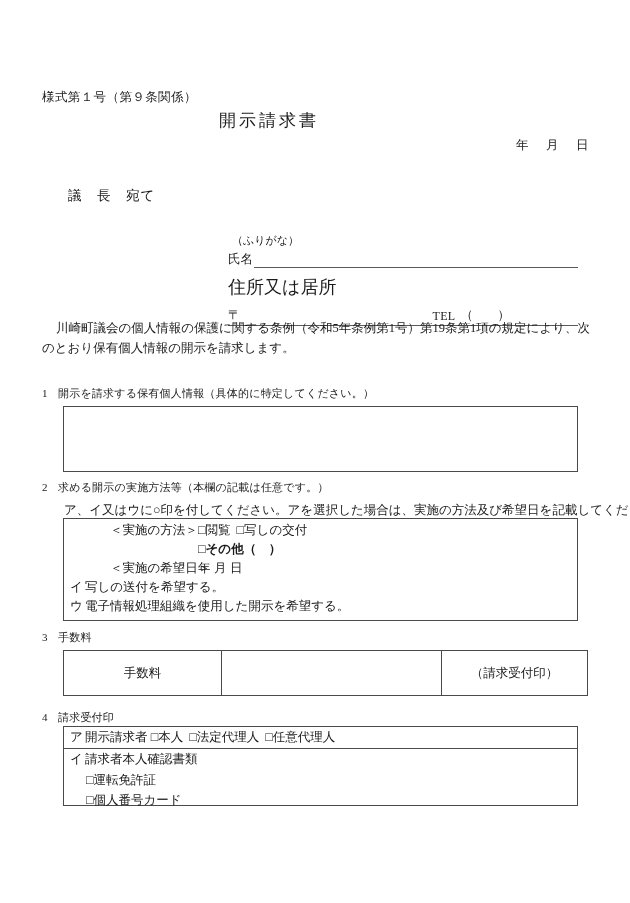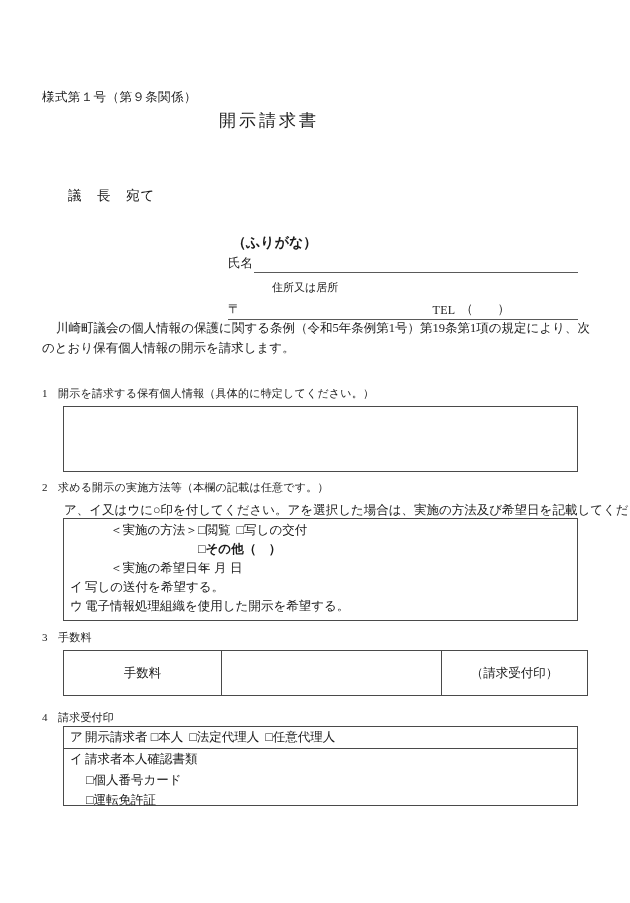--- a/index.html
+++ b/index.html
@@ -53,40 +53,38 @@
 
   .addressee {
     left: 68px; top: 186px;
     font-size: 13.5px;
     letter-spacing: 1px;
   }
 
   
   .applicant { left: 228px; top: 232px; width: 350px; }
   .furigana {
-    font-size: 14px;
+    font-size: 11px;
     padding-left: 4px;
-    font-weight: bold;
   }
   .name-row {
     display: flex;
     align-items: flex-end;
     margin-top: 1px;
   }
   .name-label { font-size: 12.5px; white-space: nowrap; }
   .name-rule {
     flex: 1 1 auto;
     border-bottom: 1.1px solid #5a5a5a;
     height: 13px;
     margin-left: 1px;
   }
   .addr-label {
-    font-size: 11px;
+    font-size: 18px;
     margin-top: 6px;
-    margin-left: 44px;
   }
   .zip-row {
     display: flex;
     align-items: flex-end;
     margin-top: 5px;
   }
   .zip-mark {
     font-size: 12.5px;
     border-bottom: 1.1px solid #5a5a5a;
     padding-bottom: 0px;
@@ -190,20 +188,23 @@
 </style>
 </head>
 <body>
 
 <div class="page">
 
   <div class="abs form-no">様式第１号（第９条関係）</div>
 
   <div class="blk doc-title">開示請求書</div>
 
+  <div class="blk date-line">
+    <span class="date-y">年</span><span class="date-m">月</span><span>日</span>
+  </div>
 
   <div class="abs addressee">議　長　宛て</div>
 
   <div class="blk applicant">
     <div class="furigana">（ふりがな）</div>
     <div class="name-row">
       <span class="name-label">氏名</span>
       <span class="name-rule"></span>
     </div>
     <div class="addr-label">住所又は居所</div>
@@ -263,20 +264,20 @@
     <span class="num">4</span><span>請求受付印</span>
   </div>
   <div class="box box4">
     <div class="b4row divider">
       <span class="mk">ア</span><span>開示請求者</span>&nbsp;<span class="chk">□本人</span><span class="chk">□法定代理人</span><span class="chk">□任意代理人</span>
     </div>
     <div class="b4row">
       <span class="mk">イ</span><span>請求者本人確認書類</span>
     </div>
     <div class="b4row b4-doc">
+      <span class="chk">□運転免許証</span>
+    </div>
+    <div class="b4row b4-doc">
       <span class="chk">□個人番号カード</span>
     </div>
-    <div class="b4row b4-doc">
-      <span class="chk">□運転免許証</span>
-    </div>
   </div>
 
 </div>
 
 </body></html>

